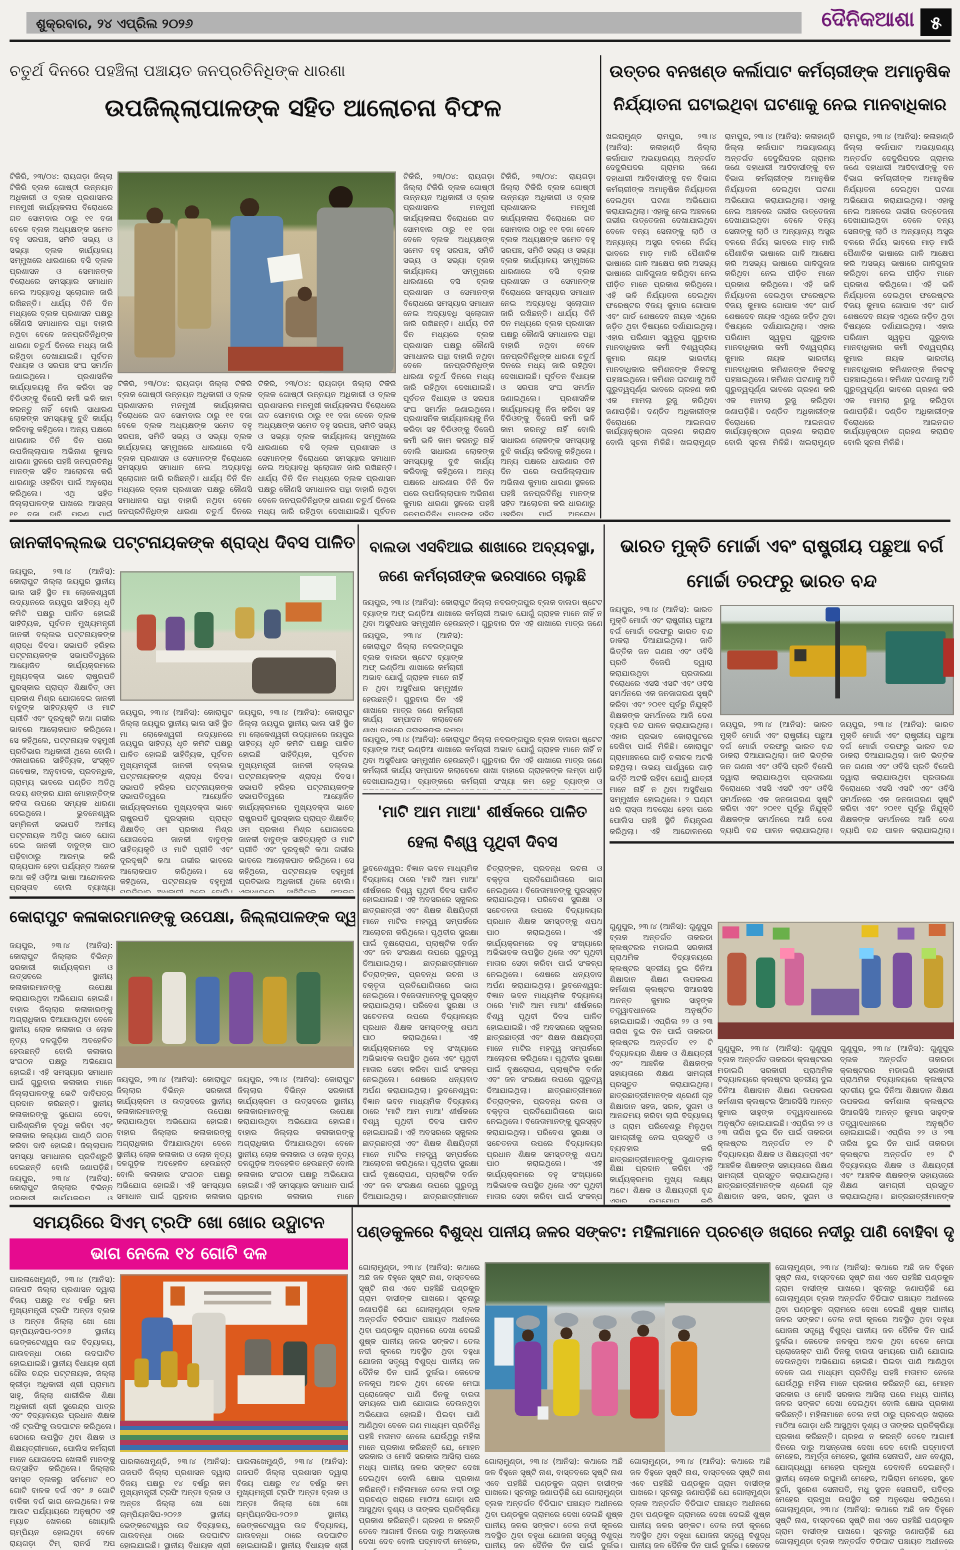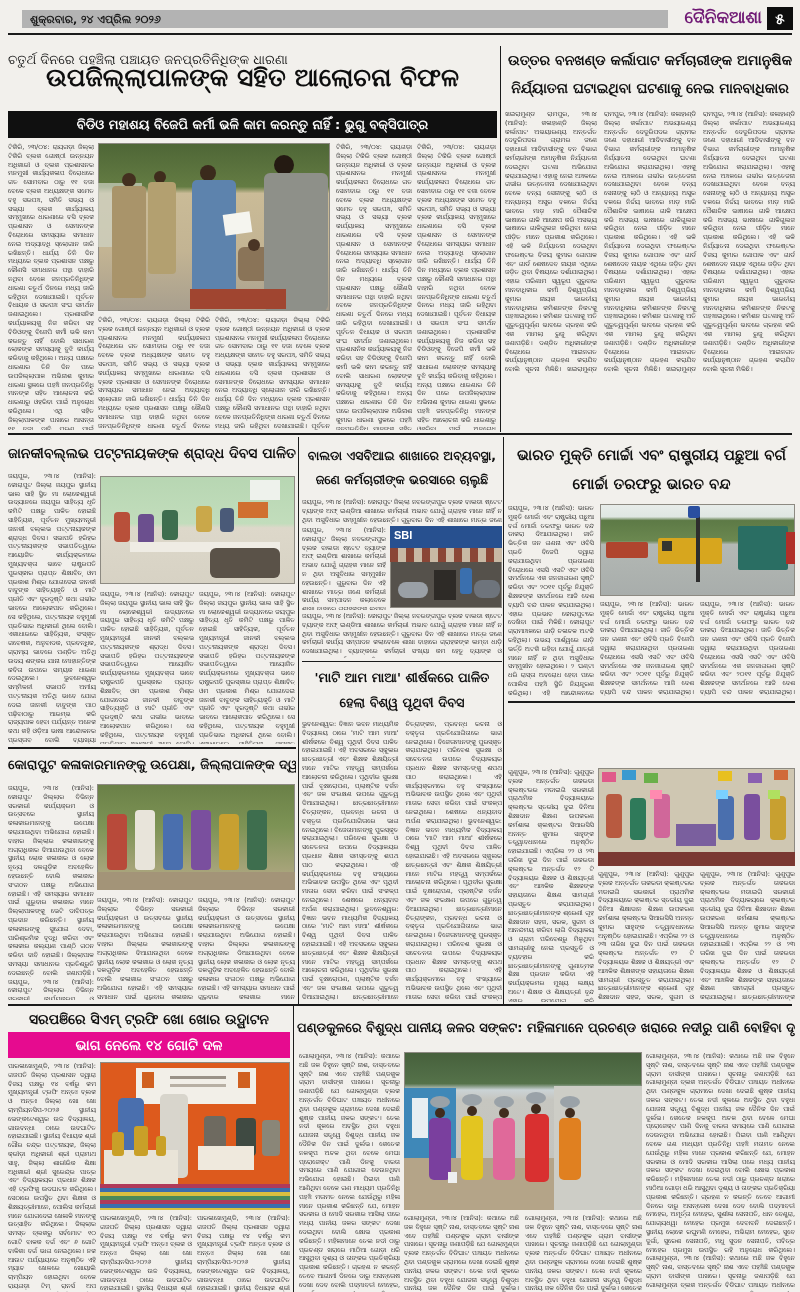--- a/index.html
+++ b/index.html
@@ -26,22 +26,21 @@
 <div id="page">
 
   <div class="dateband" style="left:22px;top:10px;width:646px;height:18px">
     <span style="font-size:11px;font-weight:bold;padding-left:8px;white-space:nowrap">ଶୁକ୍ରବାର, ୨୪ ଏପ୍ରିଲ ୨୦୨୬</span>
   </div>
   <div class="masthead" style="left:650px;top:7px;width:112px;height:24px;font-size:17px;text-align:right">ଦୈନିକଆଶା</div>
   <div class="pagebadge" style="left:767px;top:7px;width:26px;height:23px;font-size:15px">୫</div>
   <div class="rule-h" style="left:8px;top:33px;width:784px;height:2px"></div>
 
   <div class="kicker" style="left:8px;top:50px;width:489px;height:20px;font-size:13px;line-height:20px">ଚତୁର୍ଥ ଦିନରେ ପହଞ୍ଚିଲା ପଞ୍ଚାୟତ ଜନପ୍ରତିନିଧିଙ୍କ ଧାରଣା</div>
-  <div class="headline" style="left:8px;top:60px;width:489px;height:36px;font-size:25px;line-height:36px;white-space:nowrap">ଉପଜିଲ୍ଲାପାଳଙ୍କ ସହିତ ଆଲୋଚନା ବିଫଳ</div>
-  <div class="bar" style="left:8px;top:111px;width:489px;height:27px;font-size:13px;line-height:27px;background:#101010">ବିଡିଓ ମହାଶୟ ବିଜେପି କର୍ମୀ ଭଳି କାମ କରନ୍ତୁ ନାହିଁ : ଭୁଗୁ ବକ୍ସିପାତ୍ର</div>
+  <div class="headline" style="left:8px;top:72px;width:489px;height:36px;font-size:20px;line-height:36px;white-space:nowrap">ଉପଜିଲ୍ଲାପାଳଙ୍କ ସହିତ ଆଲୋଚନା ବିଫଳ</div>
 
   <div class="col" style="left:8px;top:143px;width:86px;height:287px">ଟିକିରି, ୨୩/୦୪: ରାୟଗଡ଼ା ଜିଲ୍ଲା ଟିକିରି ବ୍ଲକ ଗୋଷ୍ଠୀ ଉନ୍ନୟନ ଅଧିକାରୀ ଓ ବ୍ଲକ ପ୍ରଶାସନର ମନମୁଖୀ କାର୍ଯ୍ୟକଳାପ ବିରୋଧରେ ଗତ ସୋମବାର ଠାରୁ ୧୧ ବଜା ବେଳେ ବ୍ଲକ ଅଧ୍ୟକ୍ଷଙ୍କ ସମେତ ବହୁ ସରପଞ୍ଚ, ସମିତି ସଭ୍ୟ ଓ ସଭ୍ୟା ବ୍ଲକ କାର୍ଯ୍ୟାଳୟ ସମ୍ମୁଖରେ ଧାରଣାରେ ବସି ବ୍ଲକ ପ୍ରଶାସନ ଓ ସେମାନଙ୍କ ବିରୋଧରେ ସମସ୍ୟାର ସମାଧାନ ନେଇ ଅଦ୍ୟାବଧି ସ୍ଲୋଗାନ ଜାରି ରଖିଛନ୍ତି। ଧାର୍ଯ୍ୟ ତିନି ଦିନ ମଧ୍ୟରେ ବ୍ଲକ ପ୍ରଶାସନ ପକ୍ଷରୁ କୌଣସି ସମାଧାନର ପନ୍ଥା ବାହାରି ନଥିବା ବେଳେ ଜନପ୍ରତିନିଧିଙ୍କ ଧାରଣା ଚତୁର୍ଥ ଦିନରେ ମଧ୍ୟ ଜାରି ରହିଥିବା ଦେଖାଯାଇଛି। ପୂର୍ବତନ ବିଧାୟକ ଓ ସରପଞ୍ଚ ସଂଘ ସମର୍ଥନ ଜଣାଇଥିଲେ। ପ୍ରଶାସନିକ କାର୍ଯ୍ୟାଳୟକୁ ନିଜ କରିବା ସହ ବିଡିଓଙ୍କୁ ବିଜେପି କର୍ମୀ ଭଳି କାମ କରନ୍ତୁ ନାହିଁ ବୋଲି ସାଧାରଣ ଲୋକଙ୍କ ସମସ୍ୟାକୁ ବୁଝି କାର୍ଯ୍ୟ କରିବାକୁ କହିଥିଲେ। ଅନ୍ୟ ପକ୍ଷରେ ଧାରଣାର ତିନି ଦିନ ପରେ ଉପଜିଲ୍ଲାପାଳ ଅଭିନାଶ କୁମାର ଧାରଣା ସ୍ଥଳରେ ପହଞ୍ଚି ଜନପ୍ରତିନିଧି ମାନଙ୍କ ସହିତ ଆଲୋଚନା କରି ଧାରଣାରୁ ଓହରିବା ପାଇଁ ଅନୁରୋଧ କରିଥିଲେ। ଏଥି ସହିତ ଜିଲ୍ଲାପାଳଙ୍କ ପାଖରେ ଆସନ୍ତା ୧୧ ବଜା ଦାବି ପୂରଣ ପାଇଁ ଆଲୋଚନା କରିବେ ବୋଲି କହିଥିଲେ। କିନ୍ତୁ ପଞ୍ଚାୟତ ସମିତି ତରଫରୁ ଅନୁମୋଦନ କରି ପଠାଇଥିବା ୧୦୬ ଗୋଟି ପ୍ରକଳ୍ପକୁ ଜିଲ୍ଲାପାଳ ଦେଖି କାର୍ଯ୍ୟକାରୀ କରାଇଲେ ହିଁ ଧାରଣାକୁ ପ୍ରତ୍ୟାହାର କରିବେ ବୋଲି ଧାରଣାରତ ସରପଞ୍ଚ ଓ ସମିତି ସଭ୍ୟ ମତ ପ୍ରକାଶ କରିଛନ୍ତି। ଟିକିରି, ୨୩/୦୪: ରାୟଗଡ଼ା ଜିଲ୍ଲା ଟିକିରି ବ୍ଲକ ଗୋଷ୍ଠୀ ଉନ୍ନୟନ ଅଧିକାରୀ ଓ ବ୍ଲକ ପ୍ରଶାସନର ମନମୁଖୀ କାର୍ଯ୍ୟକଳାପ ବିରୋଧରେ ଗତ ସୋମବାର ଠାରୁ ୧୧ ବଜା ବେଳେ ବ୍ଲକ ଅଧ୍ୟକ୍ଷଙ୍କ ସମେତ ବହୁ ସରପଞ୍ଚ, ସମିତି ସଭ୍ୟ ଓ ସଭ୍ୟା ବ୍ଲକ କାର୍ଯ୍ୟାଳୟ ସମ୍ମୁଖରେ ଧାରଣାରେ ବସି ବ୍ଲକ ପ୍ରଶାସନ ଓ ସେମାନଙ୍କ ବିରୋଧରେ ସମସ୍ୟାର ସମାଧାନ ନେଇ ଅଦ୍ୟାବଧି ସ୍ଲୋଗାନ ଜାରି ରଖିଛନ୍ତି। ଧାର୍ଯ୍ୟ ତିନି ଦିନ ମଧ୍ୟରେ ବ୍ଲକ ପ୍ରଶାସନ ପକ୍ଷରୁ କୌଣସି ସମାଧାନର ପନ୍ଥା ବାହାରି ନଥିବା ବେଳେ ଜନପ୍ରତିନିଧିଙ୍କ ଧାରଣା ଚତୁର୍ଥ ଦିନରେ ମଧ୍ୟ ଜାରି ରହିଥିବା ଦେଖାଯାଇଛି। ପୂର୍ବତନ ବିଧାୟକ ଓ ସରପଞ୍ଚ ସଂଘ ସମର୍ଥନ ଜଣାଇଥିଲେ। ପ୍ରଶାସନିକ କାର୍ଯ୍ୟାଳୟକୁ ନିଜ କରିବା ସହ ବିଡିଓଙ୍କୁ ବିଜେପି କର୍ମୀ ଭଳି କାମ କରନ୍ତୁ ନାହିଁ ବୋଲି ସାଧାରଣ ଲୋକଙ୍କ ସମସ୍ୟାକୁ ବୁଝି କାର୍ଯ୍ୟ କରିବାକୁ କହିଥିଲେ। ଅନ୍ୟ ପକ୍ଷରେ ଧାରଣାର ତିନି ଦିନ ପରେ ଉପଜିଲ୍ଲାପାଳ ଅଭିନାଶ କୁମାର ଧାରଣା ସ୍ଥଳରେ ପହଞ୍ଚି ଜନପ୍ରତିନିଧି ମାନଙ୍କ ସହିତ ଆଲୋଚନା କରି ଧାରଣାରୁ ଓହରିବା ପାଇଁ ଅନୁରୋଧ କରିଥିଲେ। ଏଥି ସହିତ ଜିଲ୍ଲାପାଳଙ୍କ ପାଖରେ ଆସନ୍ତା ୧୧ ବଜା ଦାବି ପୂରଣ ପାଇଁ ଆଲୋଚନା କରିବେ ବୋଲି କହିଥିଲେ। କିନ୍ତୁ ପଞ୍ଚାୟତ ସମିତି ତରଫରୁ ଅନୁମୋଦନ କରି ପଠାଇଥିବା ୧୦୬ ଗୋଟି ପ୍ରକଳ୍ପକୁ ଜିଲ୍ଲାପାଳ ଦେଖି କାର୍ଯ୍ୟକାରୀ କରାଇଲେ ହିଁ ଧାରଣାକୁ ପ୍ରତ୍ୟାହାର କରିବେ ବୋଲି ଧାରଣାରତ ସରପଞ୍ଚ ଓ ସମିତି ସଭ୍ୟ ମତ ପ୍ରକାଶ କରିଛନ୍ତି।</div>
 
   <div class="photo" style="left:98px;top:143px;width:232px;height:168px;background:linear-gradient(180deg,#4e6636 0%,#647c43 26%,#cabb97 30%,#c3b493 64%,#a89f8e 100%)">
     <div class="ph" style="left:0;top:40px;width:44px;height:64px;background:#cfd3c4;opacity:.7"></div>
     <div class="ph" style="left:24px;top:30px;width:14px;height:14px;border-radius:50%;background:#43301f"></div>
     <div class="ph" style="left:14px;top:43px;width:34px;height:112px;background:#a9946a;border-radius:4px"></div>
     <div class="ph" style="left:56px;top:28px;width:12px;height:12px;border-radius:50%;background:#3e2c1c"></div>
     <div class="ph" style="left:50px;top:39px;width:28px;height:92px;background:#b3a070;border-radius:4px"></div>
     <div class="ph" style="left:102px;top:22px;width:16px;height:16px;border-radius:50%;background:#3a2a1c"></div>
@@ -101,29 +100,20 @@
 
   <div class="col" style="left:97px;top:896px;width:96px;height:104px">ଜୟପୁର, ୨୩।୪ (ଆନିସ): କୋରାପୁଟ ଜିଲ୍ଲାର ବିଭିନ୍ନ ସରକାରୀ କାର୍ଯ୍ୟକ୍ରମ ଓ ଉତ୍ସବରେ ସ୍ଥାନୀୟ କଳାକାରମାନଙ୍କୁ ଉପେକ୍ଷା କରାଯାଉଥିବା ଅଭିଯୋଗ ହୋଇଛି। ବାହାର ଜିଲ୍ଲାର କଳାକାରଙ୍କୁ ଅଗ୍ରାଧିକାର ଦିଆଯାଉଥିବା ବେଳେ ସ୍ଥାନୀୟ ଲୋକ କଳାକାର ଓ ଲୋକ ନୃତ୍ୟ ଦଳଗୁଡ଼ିକ ଅବହେଳିତ ହେଉଛନ୍ତି ବୋଲି କଳାକାର ସଂଗଠନ ପକ୍ଷରୁ ଅଭିଯୋଗ ହୋଇଛି। ଏହି ସମସ୍ୟାର ସମାଧାନ ପାଇଁ ଗୁରୁବାର କଳାକାର ମାନେ ଜିଲ୍ଲାପାଳଙ୍କୁ ଭେଟି ଦାବିପତ୍ର ପ୍ରଦାନ କରିଛନ୍ତି। ସ୍ଥାନୀୟ କଳାକାରଙ୍କୁ ସୁଯୋଗ ଦେବା, ପାରିଶ୍ରମିକ ବୃଦ୍ଧି କରିବା ଏବଂ କଳାକାର କଲ୍ୟାଣ ପାଣ୍ଠି ଗଠନ କରିବା ଦାବି ହୋଇଛି। ଜିଲ୍ଲାପାଳ ସମସ୍ୟା ସମାଧାନର ପ୍ରତିଶ୍ରୁତି ଦେଇଛନ୍ତି ବୋଲି ଜଣାପଡ଼ିଛି।</div>
   <div class="col" style="left:198px;top:896px;width:97px;height:104px">ଜୟପୁର, ୨୩।୪ (ଆନିସ): କୋରାପୁଟ ଜିଲ୍ଲାର ବିଭିନ୍ନ ସରକାରୀ କାର୍ଯ୍ୟକ୍ରମ ଓ ଉତ୍ସବରେ ସ୍ଥାନୀୟ କଳାକାରମାନଙ୍କୁ ଉପେକ୍ଷା କରାଯାଉଥିବା ଅଭିଯୋଗ ହୋଇଛି। ବାହାର ଜିଲ୍ଲାର କଳାକାରଙ୍କୁ ଅଗ୍ରାଧିକାର ଦିଆଯାଉଥିବା ବେଳେ ସ୍ଥାନୀୟ ଲୋକ କଳାକାର ଓ ଲୋକ ନୃତ୍ୟ ଦଳଗୁଡ଼ିକ ଅବହେଳିତ ହେଉଛନ୍ତି ବୋଲି କଳାକାର ସଂଗଠନ ପକ୍ଷରୁ ଅଭିଯୋଗ ହୋଇଛି। ଏହି ସମସ୍ୟାର ସମାଧାନ ପାଇଁ ଗୁରୁବାର କଳାକାର ମାନେ ଜିଲ୍ଲାପାଳଙ୍କୁ ଭେଟି ଦାବିପତ୍ର ପ୍ରଦାନ କରିଛନ୍ତି। ସ୍ଥାନୀୟ କଳାକାରଙ୍କୁ ସୁଯୋଗ ଦେବା, ପାରିଶ୍ରମିକ ବୃଦ୍ଧି କରିବା ଏବଂ କଳାକାର କଲ୍ୟାଣ ପାଣ୍ଠି ଗଠନ କରିବା ଦାବି ହୋଇଛି। ଜିଲ୍ଲାପାଳ ସମସ୍ୟା ସମାଧାନର ପ୍ରତିଶ୍ରୁତି ଦେଇଛନ୍ତି ବୋଲି ଜଣାପଡ଼ିଛି।</div>
 
   <div class="rule-v" style="left:298px;top:437px;width:1px;height:567px"></div>
 
   <div class="headline" style="left:302px;top:444px;width:200px;height:48px;font-size:12.5px;line-height:24px">ବାଲଡା ଏସବିଆଇ ଶାଖାରେ ଅବ୍ୟବସ୍ଥା, ଜଣେ କର୍ମଚାରୀଙ୍କ ଭରସାରେ ଚାଲୁଛି ଶାଖା</div>
   <div class="col" style="left:302px;top:498px;width:200px;height:26px">ଜୟପୁର, ୨୩।୪ (ଆନିସ): କୋରାପୁଟ ଜିଲ୍ଲା ନବରଙ୍ଗପୁର ବ୍ଲକ ବାଲଡା ଷ୍ଟେଟ ବ୍ୟାଙ୍କ ଅଫ୍ ଇଣ୍ଡିଆ ଶାଖାରେ କର୍ମଚାରୀ ଅଭାବ ଯୋଗୁଁ ଗ୍ରାହକ ମାନେ ନାହିଁ ନ ଥିବା ଅସୁବିଧାର ସମ୍ମୁଖୀନ ହେଉଛନ୍ତି। ଗୁରୁବାର ଦିନ ଏହି ଶାଖାରେ ମାତ୍ର ଜଣେ କର୍ମଚାରୀ କାର୍ଯ୍ୟ ସମ୍ପାଦନ କଲାବେଳେ ଶାଖା ବାହାରେ ଗ୍ରାହକଙ୍କ ଲମ୍ବା ଧାଡ଼ି ଦେଖାଯାଇଥିଲା। ବ୍ୟାଙ୍କରେ କର୍ମଚାରୀ ସଂଖ୍ୟା କମ ହେତୁ ବ୍ୟାଙ୍କ ଓ ଗ୍ରାହକଙ୍କ କାର୍ଯ୍ୟ ପ୍ରଭାବିତ ହେଉଥିବା ବେଳେ ଗ୍ରାହକମାନେ ଘଣ୍ଟା ଘଣ୍ଟା ଧରି ଅପେକ୍ଷା କରିବାକୁ ବାଧ୍ୟ ହେଉଛନ୍ତି। ଦୀର୍ଘ ସମୟ ଅପେକ୍ଷା ପରେ ମଧ୍ୟ ଆବଶ୍ୟକ ସେବା ପ୍ରାପ୍ତ ନ ହୋଇ ଫେରୁଥିବା ଗ୍ରାହକ ଅସନ୍ତୋଷ ପ୍ରକାଶ କରିଛନ୍ତି। ଏଣୁ ଅତିଶୀଘ୍ର ଆବଶ୍ୟକ ସଂଖ୍ୟାରେ କର୍ମଚାରୀ ନିଯୁକ୍ତି କରିବା ପାଇଁ ଗ୍ରାହକମାନେ ଦାବି କରିଛନ୍ତି।</div>
   <div class="col" style="left:302px;top:526px;width:84px;height:84px">ଜୟପୁର, ୨୩।୪ (ଆନିସ): କୋରାପୁଟ ଜିଲ୍ଲା ନବରଙ୍ଗପୁର ବ୍ଲକ ବାଲଡା ଷ୍ଟେଟ ବ୍ୟାଙ୍କ ଅଫ୍ ଇଣ୍ଡିଆ ଶାଖାରେ କର୍ମଚାରୀ ଅଭାବ ଯୋଗୁଁ ଗ୍ରାହକ ମାନେ ନାହିଁ ନ ଥିବା ଅସୁବିଧାର ସମ୍ମୁଖୀନ ହେଉଛନ୍ତି। ଗୁରୁବାର ଦିନ ଏହି ଶାଖାରେ ମାତ୍ର ଜଣେ କର୍ମଚାରୀ କାର୍ଯ୍ୟ ସମ୍ପାଦନ କଲାବେଳେ ଶାଖା ବାହାରେ ଗ୍ରାହକଙ୍କ ଲମ୍ବା ଧାଡ଼ି ଦେଖାଯାଇଥିଲା। ବ୍ୟାଙ୍କରେ କର୍ମଚାରୀ ସଂଖ୍ୟା କମ ହେତୁ ବ୍ୟାଙ୍କ ଓ ଗ୍ରାହକଙ୍କ କାର୍ଯ୍ୟ ପ୍ରଭାବିତ ହେଉଥିବା ବେଳେ ଗ୍ରାହକମାନେ ଘଣ୍ଟା ଘଣ୍ଟା ଧରି ଅପେକ୍ଷା କରିବାକୁ ବାଧ୍ୟ ହେଉଛନ୍ତି। ଦୀର୍ଘ ସମୟ ଅପେକ୍ଷା ପରେ ମଧ୍ୟ ଆବଶ୍ୟକ ସେବା ପ୍ରାପ୍ତ ନ ହୋଇ ଫେରୁଥିବା ଗ୍ରାହକ ଅସନ୍ତୋଷ ପ୍ରକାଶ କରିଛନ୍ତି। ଏଣୁ ଅତିଶୀଘ୍ର ଆବଶ୍ୟକ ସଂଖ୍ୟାରେ କର୍ମଚାରୀ ନିଯୁକ୍ତି କରିବା ପାଇଁ ଗ୍ରାହକମାନେ ଦାବି କରିଛନ୍ତି।</div>
 
-  <div class="photo" style="left:390px;top:526px;width:112px;height:82px;background:#55514b">
-    <div class="ph" style="left:0;top:0;width:112px;height:22px;background:#27508f"></div>
-    <div class="ph" style="left:4px;top:3px;font-size:11px;font-weight:bold;color:#fff;font-family:'Liberation Sans',sans-serif">SBI</div>
-    <div class="ph" style="left:0;top:22px;width:112px;height:14px;background:repeating-linear-gradient(90deg,#8a4636 0 8px,#c8b9a4 8px 16px)"></div>
-    <div class="ph" style="left:44px;top:44px;width:22px;height:30px;background:#2e2b27"></div>
-    <div class="ph" style="left:70px;top:42px;width:12px;height:26px;background:#3a6fae;border-radius:3px"></div>
-    <div class="ph" style="left:8px;top:56px;width:30px;height:16px;background:#9aa0a6;border-radius:8px"></div>
-    <div class="ph" style="left:84px;top:54px;width:26px;height:18px;background:#6e747c;border-radius:8px"></div>
-  </div>
 
   <div class="col" style="left:302px;top:612px;width:200px;height:46px">ଜୟପୁର, ୨୩।୪ (ଆନିସ): କୋରାପୁଟ ଜିଲ୍ଲା ନବରଙ୍ଗପୁର ବ୍ଲକ ବାଲଡା ଷ୍ଟେଟ ବ୍ୟାଙ୍କ ଅଫ୍ ଇଣ୍ଡିଆ ଶାଖାରେ କର୍ମଚାରୀ ଅଭାବ ଯୋଗୁଁ ଗ୍ରାହକ ମାନେ ନାହିଁ ନ ଥିବା ଅସୁବିଧାର ସମ୍ମୁଖୀନ ହେଉଛନ୍ତି। ଗୁରୁବାର ଦିନ ଏହି ଶାଖାରେ ମାତ୍ର ଜଣେ କର୍ମଚାରୀ କାର୍ଯ୍ୟ ସମ୍ପାଦନ କଲାବେଳେ ଶାଖା ବାହାରେ ଗ୍ରାହକଙ୍କ ଲମ୍ବା ଧାଡ଼ି ଦେଖାଯାଇଥିଲା। ବ୍ୟାଙ୍କରେ କର୍ମଚାରୀ ସଂଖ୍ୟା କମ ହେତୁ ବ୍ୟାଙ୍କ ଓ ଗ୍ରାହକଙ୍କ କାର୍ଯ୍ୟ ପ୍ରଭାବିତ ହେଉଥିବା ବେଳେ ଗ୍ରାହକମାନେ ଘଣ୍ଟା ଘଣ୍ଟା ଧରି ଅପେକ୍ଷା କରିବାକୁ ବାଧ୍ୟ ହେଉଛନ୍ତି। ଦୀର୍ଘ ସମୟ ଅପେକ୍ଷା ପରେ ମଧ୍ୟ ଆବଶ୍ୟକ ସେବା ପ୍ରାପ୍ତ ନ ହୋଇ ଫେରୁଥିବା ଗ୍ରାହକ ଅସନ୍ତୋଷ ପ୍ରକାଶ କରିଛନ୍ତି। ଏଣୁ ଅତିଶୀଘ୍ର ଆବଶ୍ୟକ ସଂଖ୍ୟାରେ କର୍ମଚାରୀ ନିଯୁକ୍ତି କରିବା ପାଇଁ ଗ୍ରାହକମାନେ ଦାବି କରିଛନ୍ତି।</div>
   <div class="rule-h" style="left:302px;top:661px;width:200px;height:1px"></div>
 
   <div class="headline" style="left:302px;top:665px;width:200px;height:50px;font-size:13px;line-height:25px">'ମାଟି ଆମ ମାଆ' ଶୀର୍ଷକରେ ପାଳିତ ହେଲା ବିଶ୍ୱ ପୃଥିବୀ ଦିବସ</div>
   <div class="col cols2" style="left:302px;top:720px;width:200px;height:282px">ଭୁବନେଶ୍ୱର: ବିଜ୍ଞାନ ଭବନ ମାଧ୍ୟମିକ ବିଦ୍ୟାଳୟ ଠାରେ 'ମାଟି ଆମ ମାଆ' ଶୀର୍ଷକରେ ବିଶ୍ୱ ପୃଥିବୀ ଦିବସ ପାଳିତ ହୋଇଯାଇଛି। ଏହି ଅବସରରେ ସ୍କୁଲର ଛାତ୍ରଛାତ୍ରୀ ଏବଂ ଶିକ୍ଷକ ଶିକ୍ଷୟିତ୍ରୀ ମାନେ ମାଟିର ମହତ୍ତ୍ୱ ସମ୍ପର୍କରେ ଆଲୋଚନା କରିଥିଲେ। ପୃଥିବୀର ସୁରକ୍ଷା ପାଇଁ ବୃକ୍ଷରୋପଣ, ପ୍ଲାଷ୍ଟିକ ବର୍ଜନ ଏବଂ ଜଳ ସଂରକ୍ଷଣ ଉପରେ ଗୁରୁତ୍ୱ ଦିଆଯାଇଥିଲା। ଛାତ୍ରଛାତ୍ରୀମାନେ ଚିତ୍ରାଙ୍କନ, ପ୍ରବନ୍ଧ ରଚନା ଓ ବକ୍ତୃତା ପ୍ରତିଯୋଗିତାରେ ଭାଗ ନେଇଥିଲେ। ବିଜେତାମାନଙ୍କୁ ପୁରସ୍କୃତ କରାଯାଇଥିଲା। ପରିବେଶ ସୁରକ୍ଷା ଓ ସଚେତନତା ଉପରେ ବିଦ୍ୟାଳୟର ପ୍ରଧାନ ଶିକ୍ଷକ ସମସ୍ତଙ୍କୁ ଶପଥ ପାଠ କରାଇଥିଲେ। ଏହି କାର୍ଯ୍ୟକ୍ରମରେ ବହୁ ସଂଖ୍ୟାରେ ଅଭିଭାବକ ଉପସ୍ଥିତ ଥିଲେ ଏବଂ ପୃଥିବୀ ମାତାର ସେବା କରିବା ପାଇଁ ସଂକଳ୍ପ ନେଇଥିଲେ। ଶେଷରେ ଧନ୍ୟବାଦ ଅର୍ପଣ କରାଯାଇଥିଲା। ଭୁବନେଶ୍ୱର: ବିଜ୍ଞାନ ଭବନ ମାଧ୍ୟମିକ ବିଦ୍ୟାଳୟ ଠାରେ 'ମାଟି ଆମ ମାଆ' ଶୀର୍ଷକରେ ବିଶ୍ୱ ପୃଥିବୀ ଦିବସ ପାଳିତ ହୋଇଯାଇଛି। ଏହି ଅବସରରେ ସ୍କୁଲର ଛାତ୍ରଛାତ୍ରୀ ଏବଂ ଶିକ୍ଷକ ଶିକ୍ଷୟିତ୍ରୀ ମାନେ ମାଟିର ମହତ୍ତ୍ୱ ସମ୍ପର୍କରେ ଆଲୋଚନା କରିଥିଲେ। ପୃଥିବୀର ସୁରକ୍ଷା ପାଇଁ ବୃକ୍ଷରୋପଣ, ପ୍ଲାଷ୍ଟିକ ବର୍ଜନ ଏବଂ ଜଳ ସଂରକ୍ଷଣ ଉପରେ ଗୁରୁତ୍ୱ ଦିଆଯାଇଥିଲା। ଛାତ୍ରଛାତ୍ରୀମାନେ ଚିତ୍ରାଙ୍କନ, ପ୍ରବନ୍ଧ ରଚନା ଓ ବକ୍ତୃତା ପ୍ରତିଯୋଗିତାରେ ଭାଗ ନେଇଥିଲେ। ବିଜେତାମାନଙ୍କୁ ପୁରସ୍କୃତ କରାଯାଇଥିଲା। ପରିବେଶ ସୁରକ୍ଷା ଓ ସଚେତନତା ଉପରେ ବିଦ୍ୟାଳୟର ପ୍ରଧାନ ଶିକ୍ଷକ ସମସ୍ତଙ୍କୁ ଶପଥ ପାଠ କରାଇଥିଲେ। ଏହି କାର୍ଯ୍ୟକ୍ରମରେ ବହୁ ସଂଖ୍ୟାରେ ଅଭିଭାବକ ଉପସ୍ଥିତ ଥିଲେ ଏବଂ ପୃଥିବୀ ମାତାର ସେବା କରିବା ପାଇଁ ସଂକଳ୍ପ ନେଇଥିଲେ। ଶେଷରେ ଧନ୍ୟବାଦ ଅର୍ପଣ କରାଯାଇଥିଲା। ଭୁବନେଶ୍ୱର: ବିଜ୍ଞାନ ଭବନ ମାଧ୍ୟମିକ ବିଦ୍ୟାଳୟ ଠାରେ 'ମାଟି ଆମ ମାଆ' ଶୀର୍ଷକରେ ବିଶ୍ୱ ପୃଥିବୀ ଦିବସ ପାଳିତ ହୋଇଯାଇଛି। ଏହି ଅବସରରେ ସ୍କୁଲର ଛାତ୍ରଛାତ୍ରୀ ଏବଂ ଶିକ୍ଷକ ଶିକ୍ଷୟିତ୍ରୀ ମାନେ ମାଟିର ମହତ୍ତ୍ୱ ସମ୍ପର୍କରେ ଆଲୋଚନା କରିଥିଲେ। ପୃଥିବୀର ସୁରକ୍ଷା ପାଇଁ ବୃକ୍ଷରୋପଣ, ପ୍ଲାଷ୍ଟିକ ବର୍ଜନ ଏବଂ ଜଳ ସଂରକ୍ଷଣ ଉପରେ ଗୁରୁତ୍ୱ ଦିଆଯାଇଥିଲା। ଛାତ୍ରଛାତ୍ରୀମାନେ ଚିତ୍ରାଙ୍କନ, ପ୍ରବନ୍ଧ ରଚନା ଓ ବକ୍ତୃତା ପ୍ରତିଯୋଗିତାରେ ଭାଗ ନେଇଥିଲେ। ବିଜେତାମାନଙ୍କୁ ପୁରସ୍କୃତ କରାଯାଇଥିଲା। ପରିବେଶ ସୁରକ୍ଷା ଓ ସଚେତନତା ଉପରେ ବିଦ୍ୟାଳୟର ପ୍ରଧାନ ଶିକ୍ଷକ ସମସ୍ତଙ୍କୁ ଶପଥ ପାଠ କରାଇଥିଲେ। ଏହି କାର୍ଯ୍ୟକ୍ରମରେ ବହୁ ସଂଖ୍ୟାରେ ଅଭିଭାବକ ଉପସ୍ଥିତ ଥିଲେ ଏବଂ ପୃଥିବୀ ମାତାର ସେବା କରିବା ପାଇଁ ସଂକଳ୍ପ ନେଇଥିଲେ। ଶେଷରେ ଧନ୍ୟବାଦ ଅର୍ପଣ କରାଯାଇଥିଲା।</div>
 
   <div class="rule-v" style="left:503px;top:437px;width:1px;height:567px"></div>
 
   <div class="headline" style="left:508px;top:441px;width:287px;height:58px;font-size:15px;line-height:29px">ଭାରତ ମୁକ୍ତି ମୋର୍ଚ୍ଚା ଏବଂ ରାଷ୍ଟ୍ରୀୟ ପଛୁଆ ବର୍ଗ ମୋର୍ଚ୍ଚା ତରଫରୁ ଭାରତ ବନ୍ଦ</div>
@@ -164,21 +154,21 @@
     <div class="ph" style="left:170px;top:22px;width:12px;height:9px;background:#b0e060"></div>
     <div class="ph" style="left:78px;top:56px;width:40px;height:22px;background:#7a5f9e"></div>
     <div class="ph" style="left:0;top:84px;width:197px;height:14px;background:#7a3832"></div>
   </div>
 
   <div class="col" style="left:598px;top:870px;width:96px;height:132px">ଗୁଣୁପୁର, ୨୩।୪ (ଆନିସ): ଗୁଣୁପୁର ବ୍ଲକ ଅନ୍ତର୍ଗତ ତାକରଡା କ୍ଲଷ୍ଟରର ମଡାଇଗି ସରକାରୀ ପ୍ରାଥମିକ ବିଦ୍ୟାଳୟରେ କ୍ଲଷ୍ଟର ସ୍ତରୀୟ ଦୁଇ ଦିନିଆ ଶିକ୍ଷାଦାନ ଶିକ୍ଷଣ ଉପକରଣ କର୍ମଶାଳା କ୍ଲଷ୍ଟର ସିଆରସିସି ଅନନ୍ତ କୁମାର ସାହୁଙ୍କ ତତ୍ତ୍ୱାବଧାନରେ ଅନୁଷ୍ଠିତ ହୋଇଯାଇଛି। ଏପ୍ରିଲ ୨୨ ଓ ୨୩ ତାରିଖ ଦୁଇ ଦିନ ପାଇଁ ତାକରଡା କ୍ଲଷ୍ଟର ଅନ୍ତର୍ଗତ ୧୨ ଟି ବିଦ୍ୟାଳୟର ଶିକ୍ଷକ ଓ ଶିକ୍ଷୟତ୍ରୀ ଏବଂ ଆଞ୍ଚଳିକ ଶିକ୍ଷକଙ୍କ ସହାୟତାରେ ଶିକ୍ଷଣ ସାମଗ୍ରୀ ପ୍ରସ୍ତୁତ କରାଯାଇଥିଲା। ଛାତ୍ରଛାତ୍ରୀମାନଙ୍କ ଶ୍ରେଣୀ ଗୃହ ଶିକ୍ଷାଦାନ ସହଜ, ସରଳ, ସୁଗମ ଓ ଆନନ୍ଦମୟ କରିବା ଲାଗି ବିଦ୍ୟାଳୟ ଓ ଗ୍ରାମ ପରିବେଶରୁ ମିଳୁଥିବା ସାମଗ୍ରୀକୁ ନେଇ ପ୍ରସ୍ତୁତି ଓ ବ୍ୟବହାର କରି ଛାତ୍ରଛାତ୍ରୀମାନଙ୍କୁ ଗୁଣାତ୍ମକ ଶିକ୍ଷା ପ୍ରଦାନ କରିବା ଏହି କାର୍ଯ୍ୟକ୍ରମର ମୁଖ୍ୟ ଲକ୍ଷ୍ୟ ଅଟେ। ଶିକ୍ଷକ ଓ ଶିକ୍ଷୟତ୍ରୀ ବୃନ୍ଦ ଏହାର ଉପଯୋଗ କରି ଛାତ୍ରଛାତ୍ରୀଙ୍କ ଭବିଷ୍ୟତ ଗଠନରେ ସହାୟକ ହୋଇପାରିବ ବୋଲି ବରିଷ୍ଠ ଶିକ୍ଷକ ରବୀନ୍ଦ୍ର କୁମାର ପାତ୍ର ପ୍ରକାଶ କରିଥିଲେ। କର୍ମଶାଳାରେ ଆବଶ୍ୟକ ସାମଗ୍ରୀ, ଖାଦ୍ୟ, ପାନୀୟର ବ୍ୟବସ୍ଥା କରାଇବା ସହିତ କର୍ମଶାଳା ସୁଚାରୁରୂପେ ପରିଚାଳନା କରିଥିଲେ। ଶେଷରେ ବିଦ୍ୟାଳୟର ପ୍ରଧାନ ଶିକ୍ଷୟତ୍ରୀ ସୁଚିତ୍ରା ପ୍ରଧାନ ଧନ୍ୟବାଦ ଅର୍ପଣ କରିଥିଲେ।</div>
   <div class="col" style="left:700px;top:870px;width:95px;height:132px">ଗୁଣୁପୁର, ୨୩।୪ (ଆନିସ): ଗୁଣୁପୁର ବ୍ଲକ ଅନ୍ତର୍ଗତ ତାକରଡା କ୍ଲଷ୍ଟରର ମଡାଇଗି ସରକାରୀ ପ୍ରାଥମିକ ବିଦ୍ୟାଳୟରେ କ୍ଲଷ୍ଟର ସ୍ତରୀୟ ଦୁଇ ଦିନିଆ ଶିକ୍ଷାଦାନ ଶିକ୍ଷଣ ଉପକରଣ କର୍ମଶାଳା କ୍ଲଷ୍ଟର ସିଆରସିସି ଅନନ୍ତ କୁମାର ସାହୁଙ୍କ ତତ୍ତ୍ୱାବଧାନରେ ଅନୁଷ୍ଠିତ ହୋଇଯାଇଛି। ଏପ୍ରିଲ ୨୨ ଓ ୨୩ ତାରିଖ ଦୁଇ ଦିନ ପାଇଁ ତାକରଡା କ୍ଲଷ୍ଟର ଅନ୍ତର୍ଗତ ୧୨ ଟି ବିଦ୍ୟାଳୟର ଶିକ୍ଷକ ଓ ଶିକ୍ଷୟତ୍ରୀ ଏବଂ ଆଞ୍ଚଳିକ ଶିକ୍ଷକଙ୍କ ସହାୟତାରେ ଶିକ୍ଷଣ ସାମଗ୍ରୀ ପ୍ରସ୍ତୁତ କରାଯାଇଥିଲା। ଛାତ୍ରଛାତ୍ରୀମାନଙ୍କ ଶ୍ରେଣୀ ଗୃହ ଶିକ୍ଷାଦାନ ସହଜ, ସରଳ, ସୁଗମ ଓ ଆନନ୍ଦମୟ କରିବା ଲାଗି ବିଦ୍ୟାଳୟ ଓ ଗ୍ରାମ ପରିବେଶରୁ ମିଳୁଥିବା ସାମଗ୍ରୀକୁ ନେଇ ପ୍ରସ୍ତୁତି ଓ ବ୍ୟବହାର କରି ଛାତ୍ରଛାତ୍ରୀମାନଙ୍କୁ ଗୁଣାତ୍ମକ ଶିକ୍ଷା ପ୍ରଦାନ କରିବା ଏହି କାର୍ଯ୍ୟକ୍ରମର ମୁଖ୍ୟ ଲକ୍ଷ୍ୟ ଅଟେ। ଶିକ୍ଷକ ଓ ଶିକ୍ଷୟତ୍ରୀ ବୃନ୍ଦ ଏହାର ଉପଯୋଗ କରି ଛାତ୍ରଛାତ୍ରୀଙ୍କ ଭବିଷ୍ୟତ ଗଠନରେ ସହାୟକ ହୋଇପାରିବ ବୋଲି ବରିଷ୍ଠ ଶିକ୍ଷକ ରବୀନ୍ଦ୍ର କୁମାର ପାତ୍ର ପ୍ରକାଶ କରିଥିଲେ। କର୍ମଶାଳାରେ ଆବଶ୍ୟକ ସାମଗ୍ରୀ, ଖାଦ୍ୟ, ପାନୀୟର ବ୍ୟବସ୍ଥା କରାଇବା ସହିତ କର୍ମଶାଳା ସୁଚାରୁରୂପେ ପରିଚାଳନା କରିଥିଲେ। ଶେଷରେ ବିଦ୍ୟାଳୟର ପ୍ରଧାନ ଶିକ୍ଷୟତ୍ରୀ ସୁଚିତ୍ରା ପ୍ରଧାନ ଧନ୍ୟବାଦ ଅର୍ପଣ କରିଥିଲେ।</div>
 
   <div class="rule-h" style="left:8px;top:1004px;width:784px;height:2px"></div>
 
-  <div class="headline" style="left:8px;top:1008px;width:282px;height:22px;font-size:14px;line-height:22px;white-space:nowrap">ସରପଞିରେ ସିଏମ୍ ଟ୍ରଫି ଖୋ ଖୋର ଉଦ୍ଘାଟନ</div>
+  <div class="headline" style="left:8px;top:1008px;width:282px;height:22px;font-size:14px;line-height:22px;white-space:nowrap">ସମୟରିରେ ସିଏମ୍ ଟ୍ରଫି ଖୋ ଖୋର ଉଦ୍ଘାଟନ</div>
   <div class="bar" style="left:8px;top:1032px;width:282px;height:26px;font-size:14px;line-height:26px;background:#e60b8f">ଭାଗ ନେଲେ ୧୪ ଗୋଟି ଦଳ</div>
   <div class="col" style="left:8px;top:1062px;width:88px;height:230px">ପାରଳାଖେମୁଣ୍ଡି, ୨୩।୪ (ଆନିସ): ଗଜପତି ଜିଲ୍ଲା ପ୍ରଶାସନ ଦ୍ୱାରା ବିଜୟ ପକ୍ଷରୁ ୧୪ ବର୍ଷରୁ କମ ମୁଖ୍ୟମନ୍ତ୍ରୀ ଟ୍ରଫି ଅନ୍ତଃ ବ୍ଲକ ଓ ଅନ୍ତଃ ଜିଲ୍ଲା ଖୋ ଖୋ ଚାମ୍ପିୟନସିପ-୨୦୨୬ ସ୍ଥାନୀୟ ଭେଙ୍କଟେଶ୍ୱର ଉଚ୍ଚ ବିଦ୍ୟାଳୟ, ଗାଉବନ୍ଧା ଠାରେ ଉଦଘାଟିତ ହୋଇଯାଇଛି। ସ୍ଥାନୀୟ ବିଧାୟକ ଶ୍ରୀ ଗୌର ଚନ୍ଦ୍ର ପଟ୍ଟନାୟକ, ଜିଲ୍ଲା କ୍ରୀଡ଼ା ଅଧିକାରୀ ଶ୍ରୀ ପ୍ରାମାଥ ସାହୁ, ଜିଲ୍ଲା ଶାରୀରିକ ଶିକ୍ଷା ଅଧିକାରୀ ଶ୍ରୀ ସୁରେନ୍ଦ୍ର ପାତ୍ର ଏବଂ ବିଦ୍ୟାଳୟର ପ୍ରଧାନ ଶିକ୍ଷକ ଏହି ଟ୍ରଫିକୁ ଉଦଘାଟନ କରିଥିଲେ। ସେଠାରେ ଉପସ୍ଥିତ ଥିବା ଶିକ୍ଷକ ଓ ଶିକ୍ଷୟତ୍ରୀମାନେ, ପୋଲିସ କର୍ମଚାରୀ ମାନେ ଯୋଗଦେଇ ଖେଳାଳି ମାନଙ୍କୁ ଉତ୍ସାହିତ କରିଥିଲେ। ଜିଲ୍ଲାର ସମସ୍ତ ବ୍ଲକରୁ ସର୍ବମୋଟ ୧୦ ଗୋଟି ବାଳକ ବର୍ଗ ଏବଂ ୬ ଗୋଟି ବାଳିକା ବର୍ଗ ଭାଗ ନେଇଥିଲେ। ନକ ଆଉଟ ପର୍ଯ୍ୟାୟରେ ଅନୁଷ୍ଠିତ ଏହି ମ୍ୟାଚ ଖେଳରେ ଖୋୟାଲି ଚାମ୍ପିୟନ ହୋଇଥିବା ବେଳେ ରାୟଗଡ଼ା ଟିମ୍ ରାନର୍ସ ଅପ ହୋଇଥିଲେ। ସେହିଭଳି ବାଳିକା ବର୍ଗରେ ଗୋଖାଣ୍ଡି ଚାମ୍ପିୟନର୍ସ ହୋଇଥିଲେ ଏବଂ ଅତିଥି ମାନଙ୍କ ଦ୍ୱାରା ପୁରସ୍କୃତ ହୋଇଥିଲେ। ଏହି ଖେଳାଳିମାନେ ଜୋନ ସ୍ତରୀୟ ପ୍ରତିଯୋଗିତାରେ ଭାଗନେବେ ବୋଲି କ୍ରୀଡ଼ା ବିଭାଗ ପକ୍ଷରୁ ସୂଚନା ମିଳିଛି। ପାରଳାଖେମୁଣ୍ଡି, ୨୩।୪ (ଆନିସ): ଗଜପତି ଜିଲ୍ଲା ପ୍ରଶାସନ ଦ୍ୱାରା ବିଜୟ ପକ୍ଷରୁ ୧୪ ବର୍ଷରୁ କମ ମୁଖ୍ୟମନ୍ତ୍ରୀ ଟ୍ରଫି ଅନ୍ତଃ ବ୍ଲକ ଓ ଅନ୍ତଃ ଜିଲ୍ଲା ଖୋ ଖୋ ଚାମ୍ପିୟନସିପ-୨୦୨୬ ସ୍ଥାନୀୟ ଭେଙ୍କଟେଶ୍ୱର ଉଚ୍ଚ ବିଦ୍ୟାଳୟ, ଗାଉବନ୍ଧା ଠାରେ ଉଦଘାଟିତ ହୋଇଯାଇଛି। ସ୍ଥାନୀୟ ବିଧାୟକ ଶ୍ରୀ ଗୌର ଚନ୍ଦ୍ର ପଟ୍ଟନାୟକ, ଜିଲ୍ଲା କ୍ରୀଡ଼ା ଅଧିକାରୀ ଶ୍ରୀ ପ୍ରାମାଥ ସାହୁ, ଜିଲ୍ଲା ଶାରୀରିକ ଶିକ୍ଷା ଅଧିକାରୀ ଶ୍ରୀ ସୁରେନ୍ଦ୍ର ପାତ୍ର ଏବଂ ବିଦ୍ୟାଳୟର ପ୍ରଧାନ ଶିକ୍ଷକ ଏହି ଟ୍ରଫିକୁ ଉଦଘାଟନ କରିଥିଲେ। ସେଠାରେ ଉପସ୍ଥିତ ଥିବା ଶିକ୍ଷକ ଓ ଶିକ୍ଷୟତ୍ରୀମାନେ, ପୋଲିସ କର୍ମଚାରୀ ମାନେ ଯୋଗଦେଇ ଖେଳାଳି ମାନଙ୍କୁ ଉତ୍ସାହିତ କରିଥିଲେ। ଜିଲ୍ଲାର ସମସ୍ତ ବ୍ଲକରୁ ସର୍ବମୋଟ ୧୦ ଗୋଟି ବାଳକ ବର୍ଗ ଏବଂ ୬ ଗୋଟି ବାଳିକା ବର୍ଗ ଭାଗ ନେଇଥିଲେ। ନକ ଆଉଟ ପର୍ଯ୍ୟାୟରେ ଅନୁଷ୍ଠିତ ଏହି ମ୍ୟାଚ ଖେଳରେ ଖୋୟାଲି ଚାମ୍ପିୟନ ହୋଇଥିବା ବେଳେ ରାୟଗଡ଼ା ଟିମ୍ ରାନର୍ସ ଅପ ହୋଇଥିଲେ। ସେହିଭଳି ବାଳିକା ବର୍ଗରେ ଗୋଖାଣ୍ଡି ଚାମ୍ପିୟନର୍ସ ହୋଇଥିଲେ ଏବଂ ଅତିଥି ମାନଙ୍କ ଦ୍ୱାରା ପୁରସ୍କୃତ ହୋଇଥିଲେ। ଏହି ଖେଳାଳିମାନେ ଜୋନ ସ୍ତରୀୟ ପ୍ରତିଯୋଗିତାରେ ଭାଗନେବେ ବୋଲି କ୍ରୀଡ଼ା ବିଭାଗ ପକ୍ଷରୁ ସୂଚନା ମିଳିଛି।</div>
 
   <div class="photo" style="left:100px;top:1062px;width:190px;height:148px;background:#dd5a1d">
     <div class="ph" style="left:36px;top:6px;width:120px;height:36px;background:#f2efe8"></div>
     <div class="ph" style="left:42px;top:10px;width:12px;height:16px;background:#d06020"></div>
     <div class="ph" style="left:138px;top:10px;width:12px;height:16px;background:#d06020"></div>
     <div class="ph" style="left:70px;top:14px;width:56px;height:3px;background:#9a9288"></div>
     <div class="ph" style="left:70px;top:22px;width:56px;height:3px;background:#b8b0a4"></div>
     <div class="ph" style="left:18px;top:36px;width:26px;height:78px;background:#4a6fae;border-radius:5px"></div>

